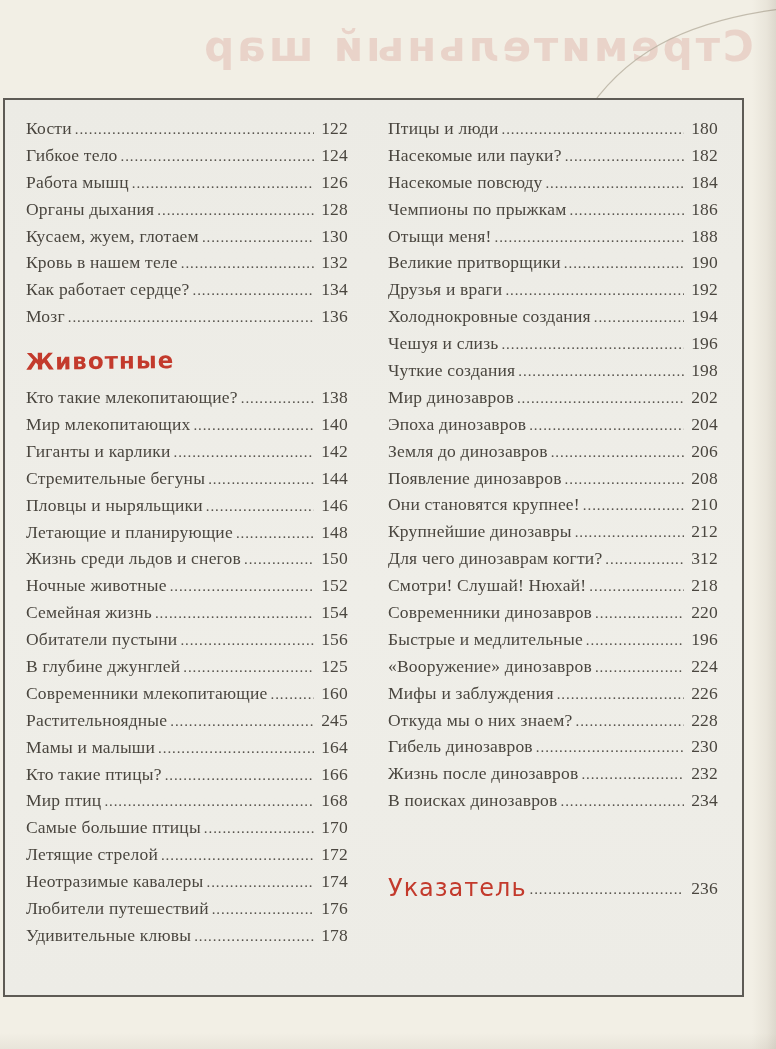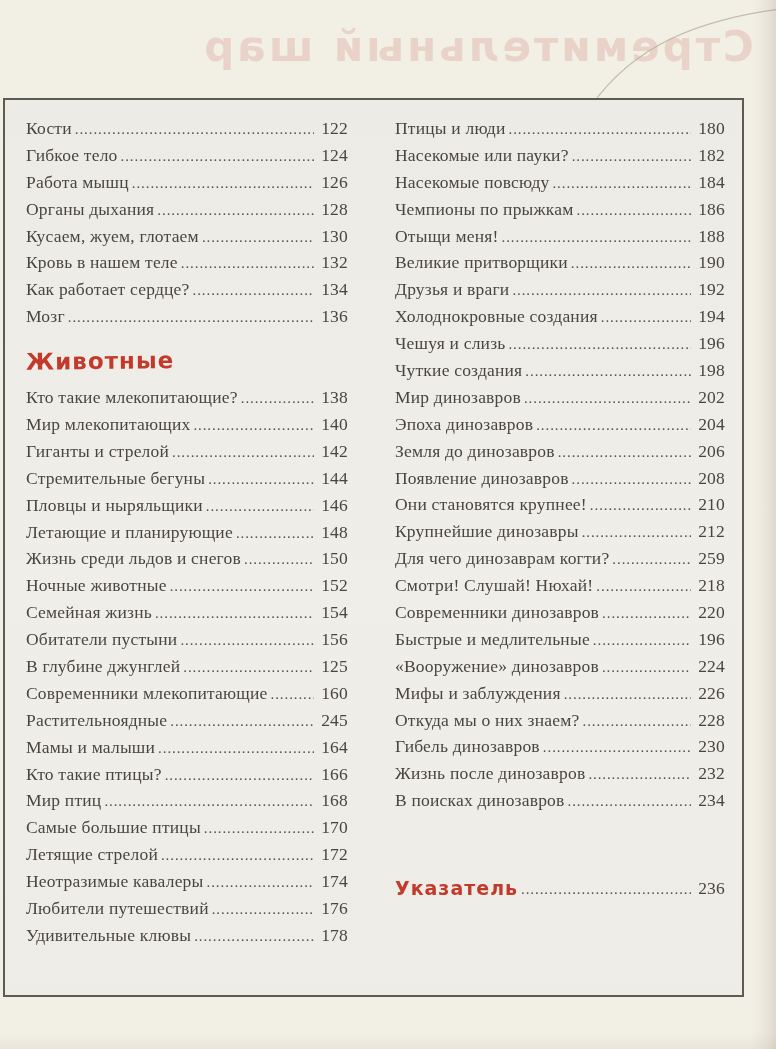--- a/index.html
+++ b/index.html
@@ -19,21 +19,21 @@
   }
   .curl-svg { position:absolute; left:0; top:0; pointer-events:none; }
   .frame {
     position:absolute; left:3px; top:98px;
     width:737px; height:895px;
     border:2px solid #5e5b55;
     background:linear-gradient(180deg,#ecebe5 0%,#efeee8 55%,#edece6 100%);
   }
   .col { position:absolute; top:15px; }
   .col-left  { left:21px;  width:322px; }
-  .col-right { left:383px; width:330px;margin-left:7px; }
+  .col-right { left:383px; width:330px; }
   .toc-row {
     display:flex; align-items:center;
     height:26.9px; font-size:17.5px; color:#4a463f; letter-spacing:0.2px;
   }
   .title { white-space:nowrap; }
   .leader {
     flex:1 1 auto; overflow:hidden; white-space:nowrap;
     margin:0 4px 0 3px; color:#55514a;
   }
   .leader::after {
@@ -42,22 +42,22 @@
   }
   .pagenum { text-align:right; min-width:30px; white-space:nowrap; }
   .section-heading {
     margin:17px 0 11px 0;
     font-family:"DejaVu Sans", sans-serif; font-weight:700;
     font-size:23px; color:#c33a2c; letter-spacing:1px;
     transform:rotate(-0.6deg);
   }
   .index-row { margin-top:56px; height:36px; }
   .index-heading {
-    font-family:"DejaVu Sans", sans-serif; font-weight:700;
-    font-size:19px; color:#c33a2c; letter-spacing:1px; white-space:nowrap;
+    font-family:"DejaVu Sans", sans-serif; font-weight:400;
+    font-size:24px; color:#c33a2c; letter-spacing:1px; white-space:nowrap;
   }
   .edge-right {
     position:absolute; right:0; top:0; width:24px; height:100%;
     background:linear-gradient(90deg, rgba(130,115,95,0) 0%, rgba(130,115,95,0.08) 60%, rgba(110,95,78,0.16) 100%);
     pointer-events:none;
   }
   .edge-bottom {
     position:absolute; left:0; bottom:0; width:100%; height:16px;
     background:linear-gradient(180deg, rgba(120,105,85,0) 0%, rgba(120,105,85,0.08) 100%);
     pointer-events:none;
@@ -134,21 +134,21 @@
     <span class="pagenum">138</span>
   </div>
 
   <div class="toc-row">
     <span class="title">Мир млекопитающих</span>
     <span class="leader"></span>
     <span class="pagenum">140</span>
   </div>
 
   <div class="toc-row">
-    <span class="title">Гиганты и стрелой</span>
+    <span class="title">Гиганты и карлики</span>
     <span class="leader"></span>
     <span class="pagenum">142</span>
   </div>
 
   <div class="toc-row">
     <span class="title">Стремительные бегуны</span>
     <span class="leader"></span>
     <span class="pagenum">144</span>
   </div>
 
@@ -351,21 +351,21 @@
 
   <div class="toc-row">
     <span class="title">Крупнейшие динозавры</span>
     <span class="leader"></span>
     <span class="pagenum">212</span>
   </div>
 
   <div class="toc-row">
     <span class="title">Для чего динозаврам когти?</span>
     <span class="leader"></span>
-    <span class="pagenum">259</span>
+    <span class="pagenum">312</span>
   </div>
 
 
   <div class="toc-row">
     <span class="title">Смотри! Слушай! Нюхай!</span>
     <span class="leader"></span>
     <span class="pagenum">218</span>
   </div>
 
   <div class="toc-row">

